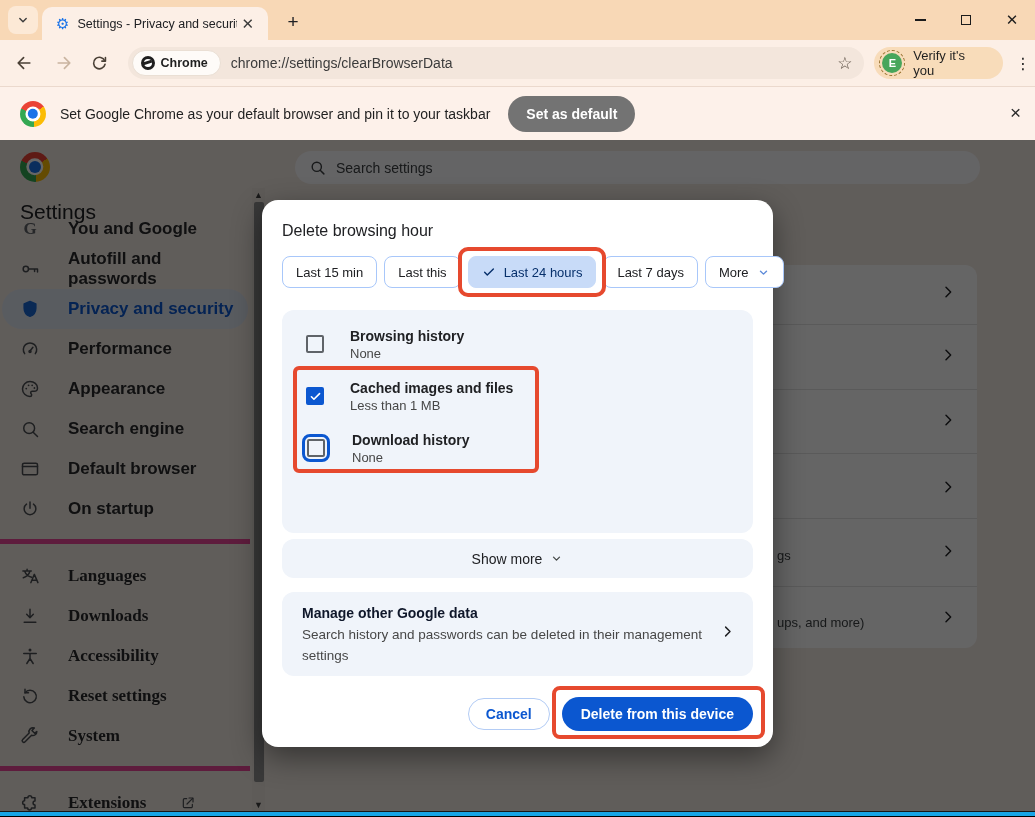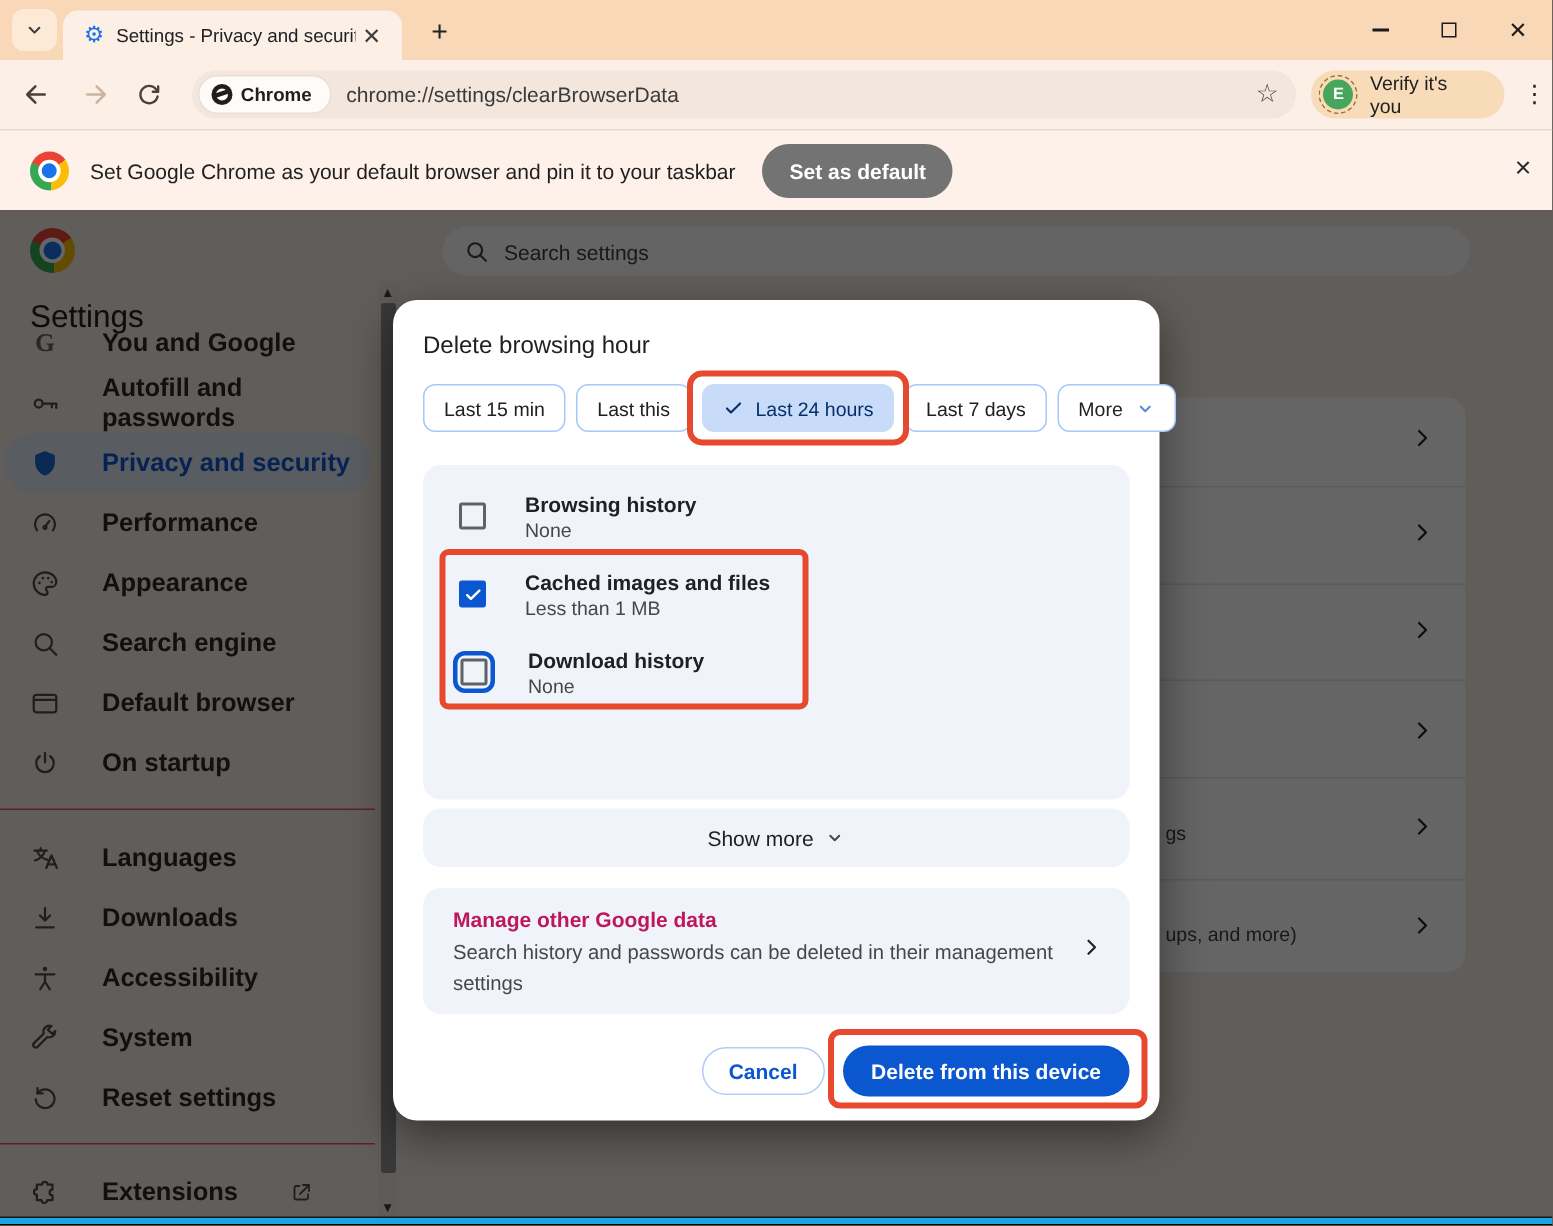--- a/index.html
+++ b/index.html
@@ -55,21 +55,21 @@
   
   .page { position:absolute; left:0; top:140px; width:1035px; height:677px; background:#F1E9E2; }
   .settings-head { position:absolute; left:20px; top:12px; display:flex; align-items:flex-start; gap:18px;flex-direction:column; }
   .settings-title { font-size:21px; color:#202124; }
   .search-pill { position:absolute; left:295px; top:11px; width:685px; height:33px; border-radius:17px; background:#FAFAFD; display:flex; align-items:center; padding:0 14px; gap:10px; }
   .search-pill svg { color:#3c4043; }
   .search-ph { font-size:14px; color:#3c4043; }
 
   .nav { position:absolute; left:0; top:63px; width:250px; }
   .nav-group { padding:6px 0 10px 0; }
-  .nav-group + .nav-group { border-top:1px solid #ec4899; padding-top:12px; }
+  .nav-group + .nav-group { border-top:5px solid #ec4899; padding-top:12px;font-family:Liberation Serif, serif; }
   .nav-item { position:relative; height:40px; display:flex; align-items:center; padding-left:20px; gap:28px; color:#454545; }
   .nav-item .lbl { font-size:17px; font-weight:600; color:#28292b; }
   .nav-item.sel { background:#DFE5F1; border-radius:20px; margin:0 2px; padding-left:18px; }
   .nav-item.sel .lbl { color:#0B57D0; }
   .nav-item .nicon { width:20px; height:20px; display:flex; align-items:center; justify-content:center; color:#4a4d51; }
   .nav-item.sel .nicon { color:#1967D2; }
   .gletter { font-size:17px; font-weight:bold; color:#5F6368; font-family:"Liberation Serif",serif; }
   .ext-ic { margin-left:6px; color:#4a4d51; }
 
   
@@ -103,21 +103,21 @@
   .cb.on { background:#0B57D0; border-color:#0B57D0; color:#fff; }
   .cb-hit.focus { border:3px solid #0B57D0; border-radius:8px; padding:2px; width:auto; }
   .cb-txt .t1 { font-size:14px; font-weight:600; color:#202124; }
   .cb-txt .t2 { font-size:13px; color:#474747; margin-top:2px; }
   .anno-list { left:11px; top:56px; width:246px; height:107px; border-radius:6px; }
 
   .showmore { position:absolute; left:20px; top:339px; width:471px; height:39px; background:#F0F4FA; border-radius:12px; display:flex; align-items:center; justify-content:center; gap:8px; font-size:14px; color:#202124; }
   .showmore .caret { color:#444746; }
 
   .manage { position:absolute; left:20px; top:392px; width:471px; height:84px; background:#F0F4FA; border-radius:12px; padding:13px 44px 0 20px; }
-  .manage .t1 { font-size:14px; font-weight:bold; color:#be185d; }
+  .manage .t1 { font-size:14px; font-weight:bold; color:#0f172a; }
   .manage .t2 { font-size:13.5px; color:#474747; line-height:21px; margin-top:3px; }
   .manage .chev { position:absolute; right:18px; top:32px; color:#202124; }
 
   .dlg-actions { position:absolute; right:20px; bottom:16px; display:flex; align-items:center; gap:12px; }
   .btn-cancel { height:32px; padding:0 17px; border-radius:16px; border:1px solid #B3CCF5; background:#fff; color:#0B57D0; font-size:14px; font-weight:600; display:flex; align-items:center; }
   .btn-delete { height:34px; padding:0 19px; border-radius:17px; background:#0B57D0; color:#fff; font-size:14px; font-weight:bold; display:flex; align-items:center; }
   .anno-del { left:-10px; right:-12px; top:-11px; bottom:-8px; border-radius:8px; }
 
   .bottom-line { position:absolute; left:0; bottom:0; width:1035px; height:6px; background:linear-gradient(#181818 0 1px,#18A5E6 1px 5px,#000 5px 6px); }
 
@@ -308,33 +308,33 @@
               <svg width="20" height="20" viewBox="0 0 24 24" fill="none" stroke="currentColor" stroke-width="1.8" stroke-linecap="round" stroke-linejoin="round">
                 <circle cx="12" cy="4.8" r="1.8" fill="currentColor" stroke="none"></circle>
                 <path d="M4.5 9h15M12 9v6m0 0l-3.8 6m3.8-6l3.8 6"></path>
               </svg>
             </span>
             <span class="lbl">Accessibility</span>
           </div>
           <div class="nav-item">
             <span class="nicon">
               <svg width="20" height="20" viewBox="0 0 24 24" fill="none" stroke="currentColor" stroke-width="1.8" stroke-linecap="round" stroke-linejoin="round">
-                <path d="M20.2 6.6a4.8 4.8 0 0 1-6.3 4.6L6.1 19a2 2 0 0 1-2.9-2.9l7.8-7.7A4.8 4.8 0 0 1 17.2 2.4L14.3 5.3l3.3 3.3 2.6-2z"></path>
-              </svg>
-            </span>
-            <span class="lbl">System</span>
-          </div>
-          <div class="nav-item">
-            <span class="nicon">
-              <svg width="20" height="20" viewBox="0 0 24 24" fill="none" stroke="currentColor" stroke-width="1.8" stroke-linecap="round" stroke-linejoin="round">
                 <path d="M6 8.2A7.5 7.5 0 1 1 4.6 13"></path>
                 <path d="M6 4v4.2h4.2"></path>
               </svg>
             </span>
             <span class="lbl">Reset settings</span>
+          </div>
+          <div class="nav-item">
+            <span class="nicon">
+              <svg width="20" height="20" viewBox="0 0 24 24" fill="none" stroke="currentColor" stroke-width="1.8" stroke-linecap="round" stroke-linejoin="round">
+                <path d="M20.2 6.6a4.8 4.8 0 0 1-6.3 4.6L6.1 19a2 2 0 0 1-2.9-2.9l7.8-7.7A4.8 4.8 0 0 1 17.2 2.4L14.3 5.3l3.3 3.3 2.6-2z"></path>
+              </svg>
+            </span>
+            <span class="lbl">System</span>
           </div>
         </div>
         <div class="nav-group">
           <div class="nav-item">
             <span class="nicon">
               <svg width="20" height="20" viewBox="0 0 24 24" fill="none" stroke="currentColor" stroke-width="1.8" stroke-linecap="round" stroke-linejoin="round">
                 <path d="M9.5 5.7a2.3 2.3 0 0 1 4.6 0H18v4a2.3 2.3 0 0 0 0 4.6V18h-4.2a2.3 2.3 0 0 1-4.6 0H5.5v-4.1a2.3 2.3 0 0 1 0-4.6V5.7z"></path>
               </svg>
             </span>
             <span class="lbl">Extensions</span>

